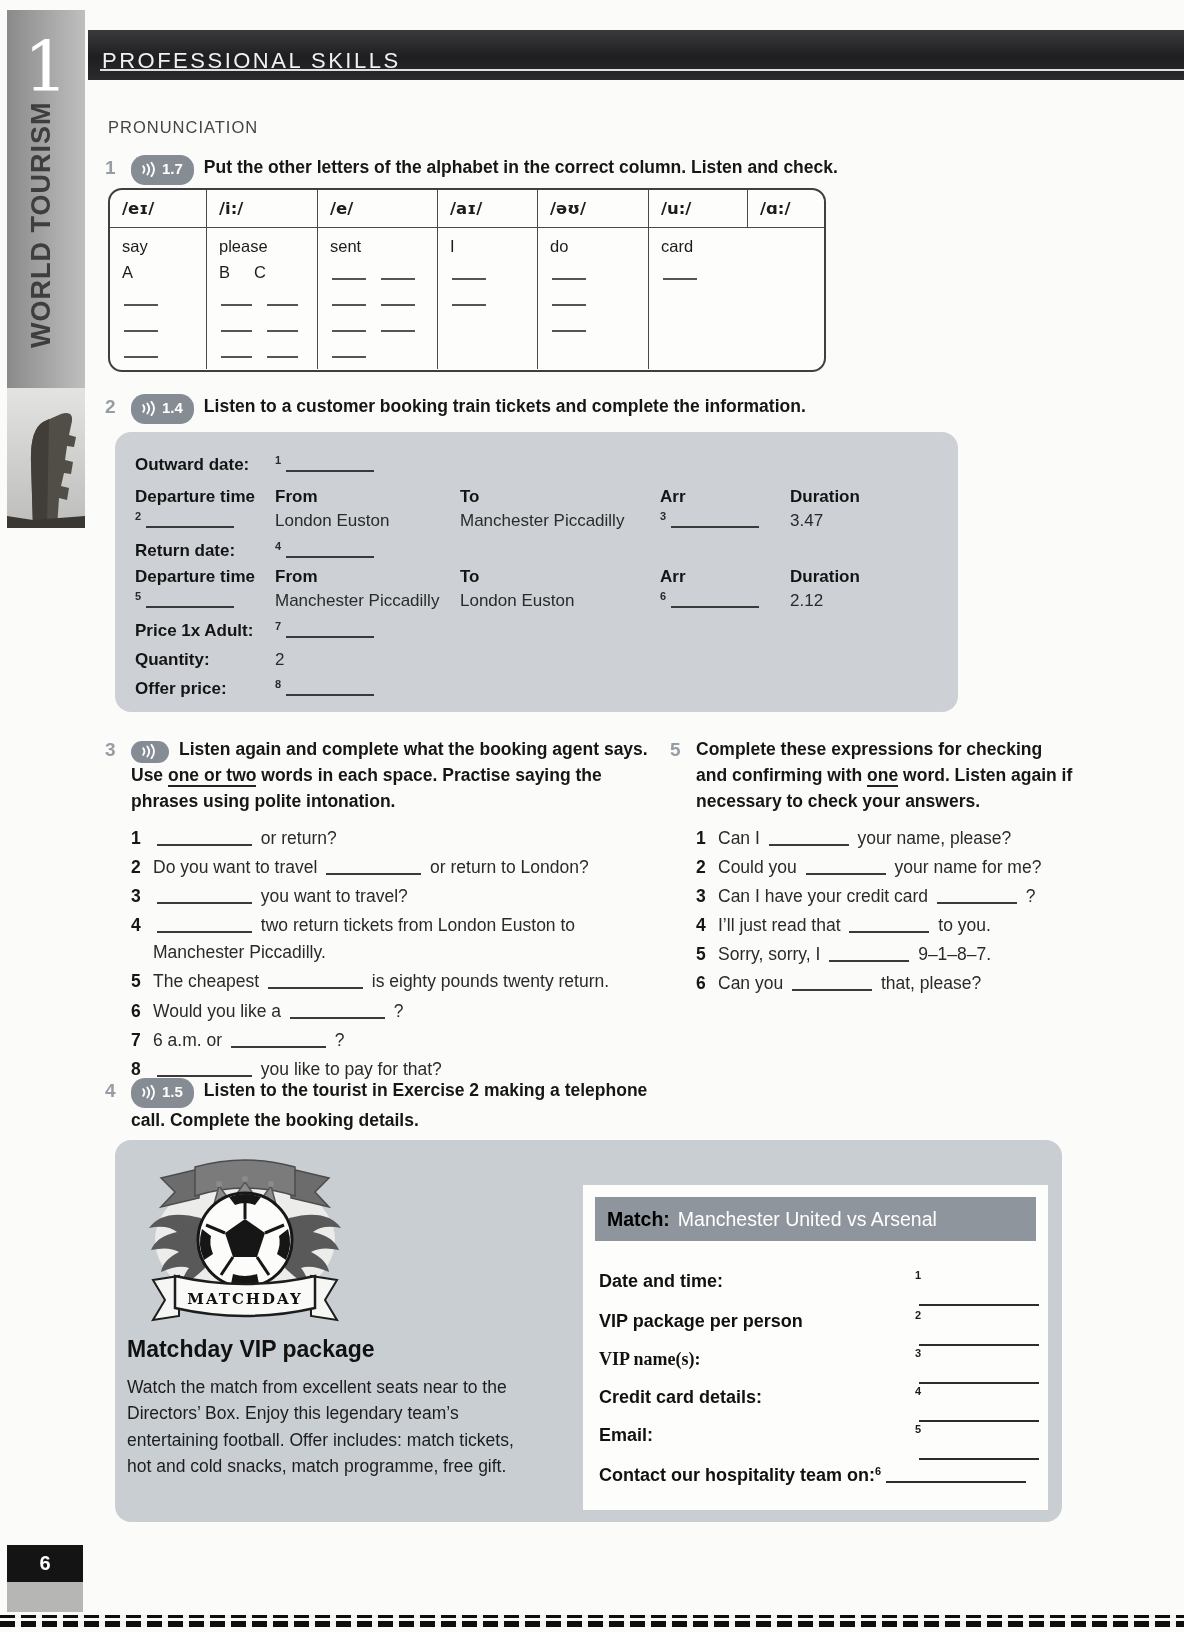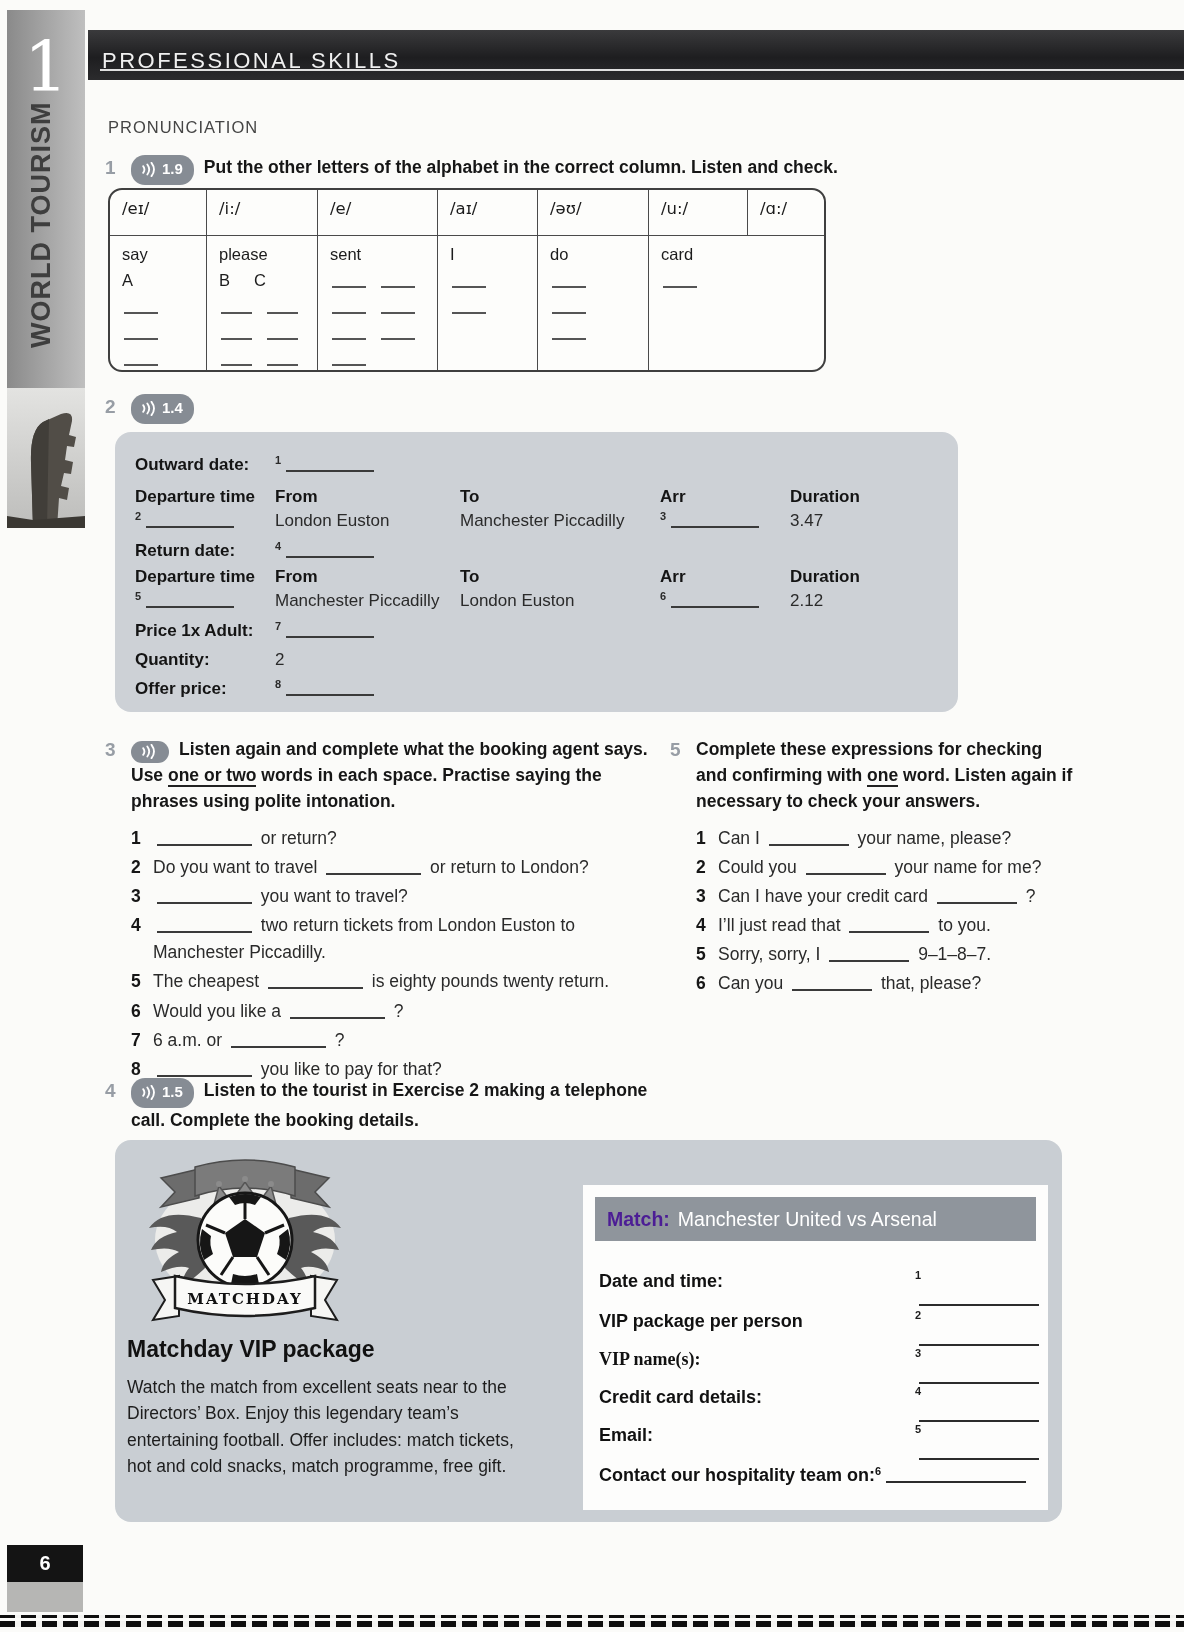--- a/index.html
+++ b/index.html
@@ -34,22 +34,22 @@
   .u{border-bottom:2px solid #222;}
 
   
   .blank{display:inline-block;border-bottom:2px solid #3a3a3a;height:13px;vertical-align:-2px;margin:0 4px;}
   .sup{font-size:11px;font-weight:bold;position:relative;top:-6px;margin-right:1px;}
 
   
   #ptable{position:absolute;left:108px;top:188px;width:718px;height:184px;border:2px solid #3f3f3f;
           border-radius:14px;overflow:hidden;background:#fdfdfb;box-sizing:border-box;}
   .prow{display:grid;grid-template-columns:97px 111px 120px 100px 111px 99px 1fr;}
-  .th{border-right:1.5px solid #4a4a4a;border-bottom:1.5px solid #4a4a4a;height:46px;line-height:38px;
-      padding-left:12px;font-family:"DejaVu Sans",sans-serif;font-size:16.5px;box-sizing:border-box;}
+  .th{border-right:1.5px solid #4a4a4a;border-bottom:1.5px solid #4a4a4a;height:38px;line-height:38px;
+      padding-left:12px;font-family:"DejaVu Sans",sans-serif;font-size:16.5px;box-sizing:border-box;font-weight:bold;}
   .th:last-child{border-right:none;}
   .td{border-right:1.5px solid #4a4a4a;padding:5px 6px 6px 12px;min-height:136px;font-size:16.5px;box-sizing:border-box;}
   .td:last-child{border-right:none;}
   .cell-line{height:26px;display:flex;align-items:center;}
   .letter{margin-right:24px;}
   .td .blank{width:34px;margin:0 13px 0 2px;border-color:#555;}
 
   
   .panel{position:absolute;background:#cdd1d6;border-radius:16px;}
   #booking{left:115px;top:432px;width:843px;height:280px;}
@@ -67,21 +67,21 @@
   #ex5-block .itext .blank{width:80px;}
 
   
   #vip{left:115px;top:1140px;width:947px;height:382px;background:#c9ced3;}
   .vip-logo{position:absolute;left:28px;top:12px;width:204px;height:178px;}
   .vip-title{position:absolute;left:12px;top:196px;font-size:23px;font-weight:bold;color:#111;}
   .vip-body{position:absolute;left:12px;top:234px;width:414px;font-size:17.5px;line-height:1.5;color:#1d1d1d;}
   .match-box{position:absolute;left:468px;top:45px;width:465px;height:325px;background:#fdfdfc;}
   .match-bar{position:absolute;left:12px;right:12px;top:12px;height:44px;background:#8f959c;
              line-height:44px;padding-left:12px;font-size:19.5px;white-space:nowrap;}
-  .match-bar .lab{font-weight:bold;color:#4c1d95;margin-right:8px;}
+  .match-bar .lab{font-weight:bold;color:#000000;margin-right:8px;}
   .match-bar .val{color:#ffffff;}
   .mf-label{font-weight:bold;font-size:18px;white-space:nowrap;color:#111;}
   .abs{position:absolute;}
   .mf-line{position:absolute;white-space:nowrap;font-size:18px;font-weight:bold;color:#111;}
   .match-box .blank{height:15px;border-color:#2c2c2c;}
 
   
   #pagenum{position:absolute;left:7px;top:1545px;width:76px;height:37px;background:#141414;color:#fff;
            font-size:20px;font-weight:bold;text-align:center;line-height:37px;}
   #pagenum-tab{position:absolute;left:7px;top:1582px;width:76px;height:30px;background:#b6b6b4;}
@@ -117,21 +117,21 @@
 
   <div id="section-label">PRONUNCIATION</div>
 
   <div class="ex-head" style="left:105px;top:155px;width:760px;">
     <span class="ex-num">1</span>
     <div class="ex-content">
       <span class="audio-pill">
           <svg width="18" height="15" viewBox="0 0 20 18">
             <path d="M3 5 q3 4 0 8 M8 3 q4.5 6 0 12 M13 1 q6 8 0 16" fill="none" stroke="#fff" stroke-width="2.2" stroke-linecap="round"></path>
           </svg>
-          <span class="num">1.9</span>
+          <span class="num">1.7</span>
         </span><span>Put the other letters of the alphabet in the correct column. Listen and check.</span>
     </div>
   </div>
 
   <div id="ptable">
     <div class="prow">
         <div class="th">/eɪ/</div>
         <div class="th">/i:/</div>
         <div class="th">/e/</div>
         <div class="th">/aɪ/</div>
@@ -223,21 +223,21 @@
   </div>
 
   <div class="ex-head" style="left:105px;top:394px;width:800px;">
     <span class="ex-num">2</span>
     <div class="ex-content">
       <span class="audio-pill">
           <svg width="18" height="15" viewBox="0 0 20 18">
             <path d="M3 5 q3 4 0 8 M8 3 q4.5 6 0 12 M13 1 q6 8 0 16" fill="none" stroke="#fff" stroke-width="2.2" stroke-linecap="round"></path>
           </svg>
           <span class="num">1.4</span>
-        </span>
+        </span><span>Listen to a customer booking train tickets and complete the information.</span>
     </div>
   </div>
 
   <div id="booking" class="panel">
       <div class="bk-label" style="left: 20px; top: 23px;">Outward date:</div>
       <div class="bk-value" style="left: 160px; top: 23px;"><span><span class="sup">1</span><span class="blank" style="width: 88px;"></span></span></div>
       <div class="bk-label" style="left: 20px; top: 55px;">Departure time</div>
       <div class="bk-label" style="left: 160px; top: 55px;">From</div>
       <div class="bk-label" style="left: 345px; top: 55px;">To</div>
       <div class="bk-label" style="left: 545px; top: 55px;">Arr</div>

